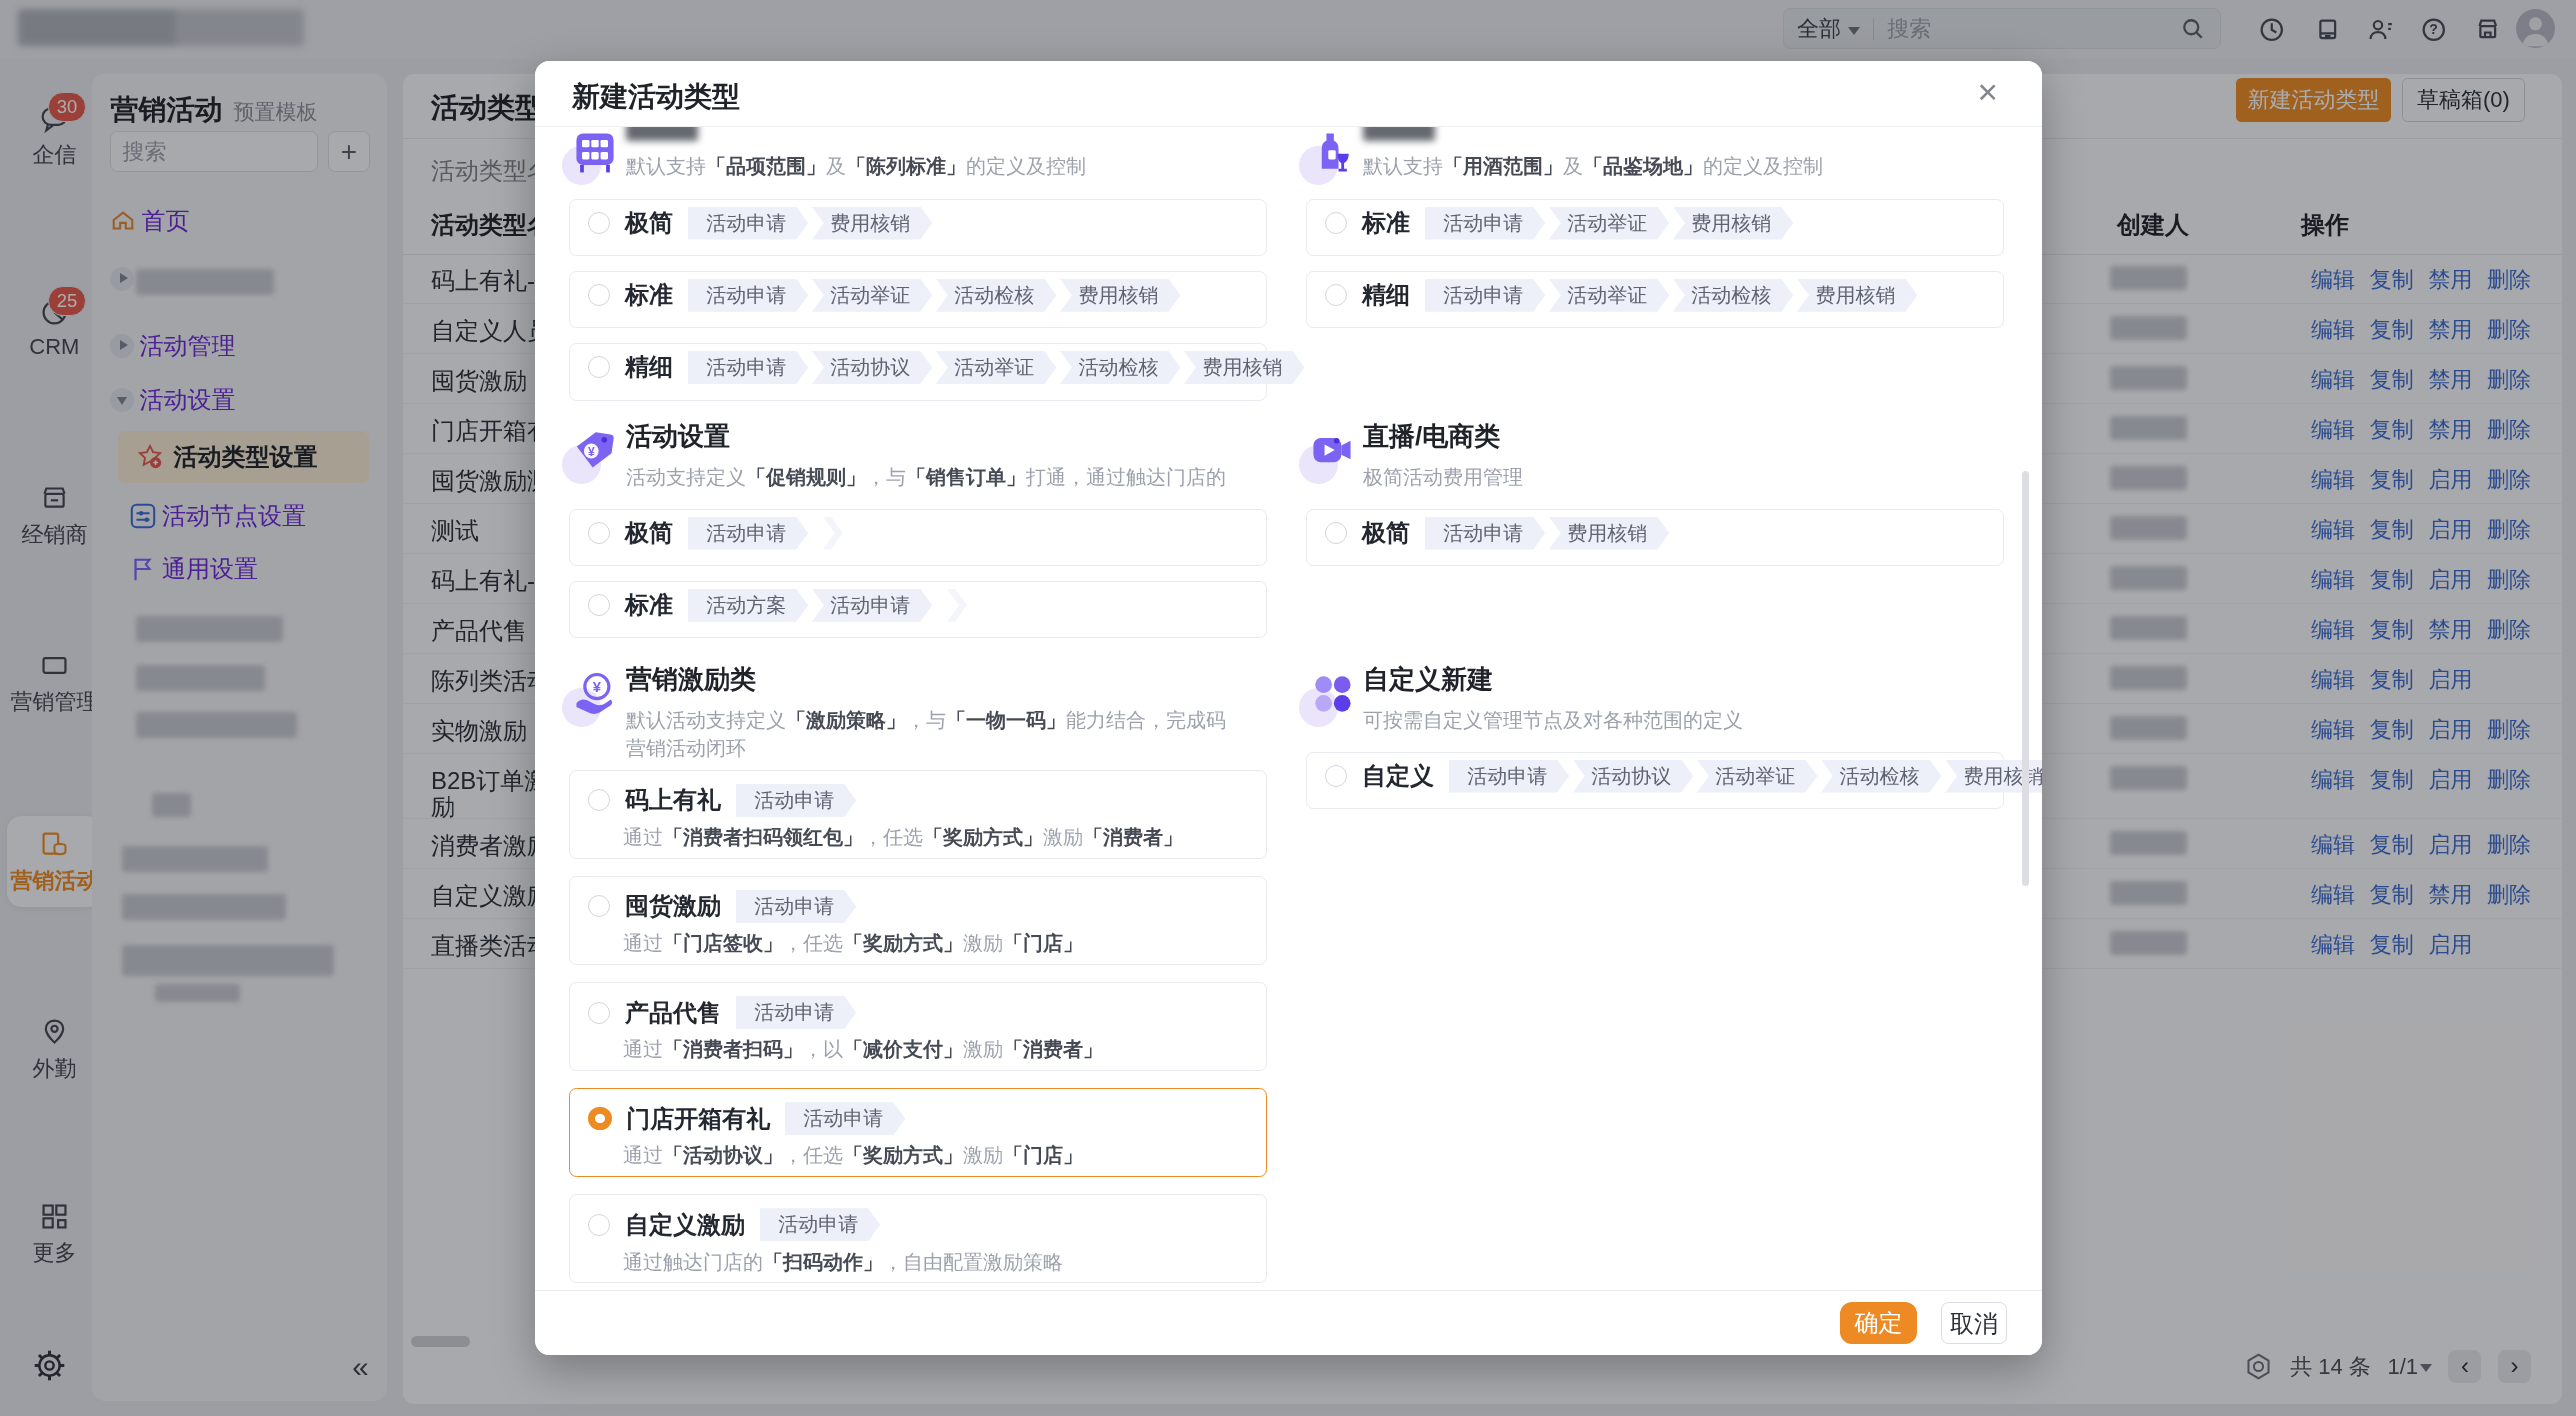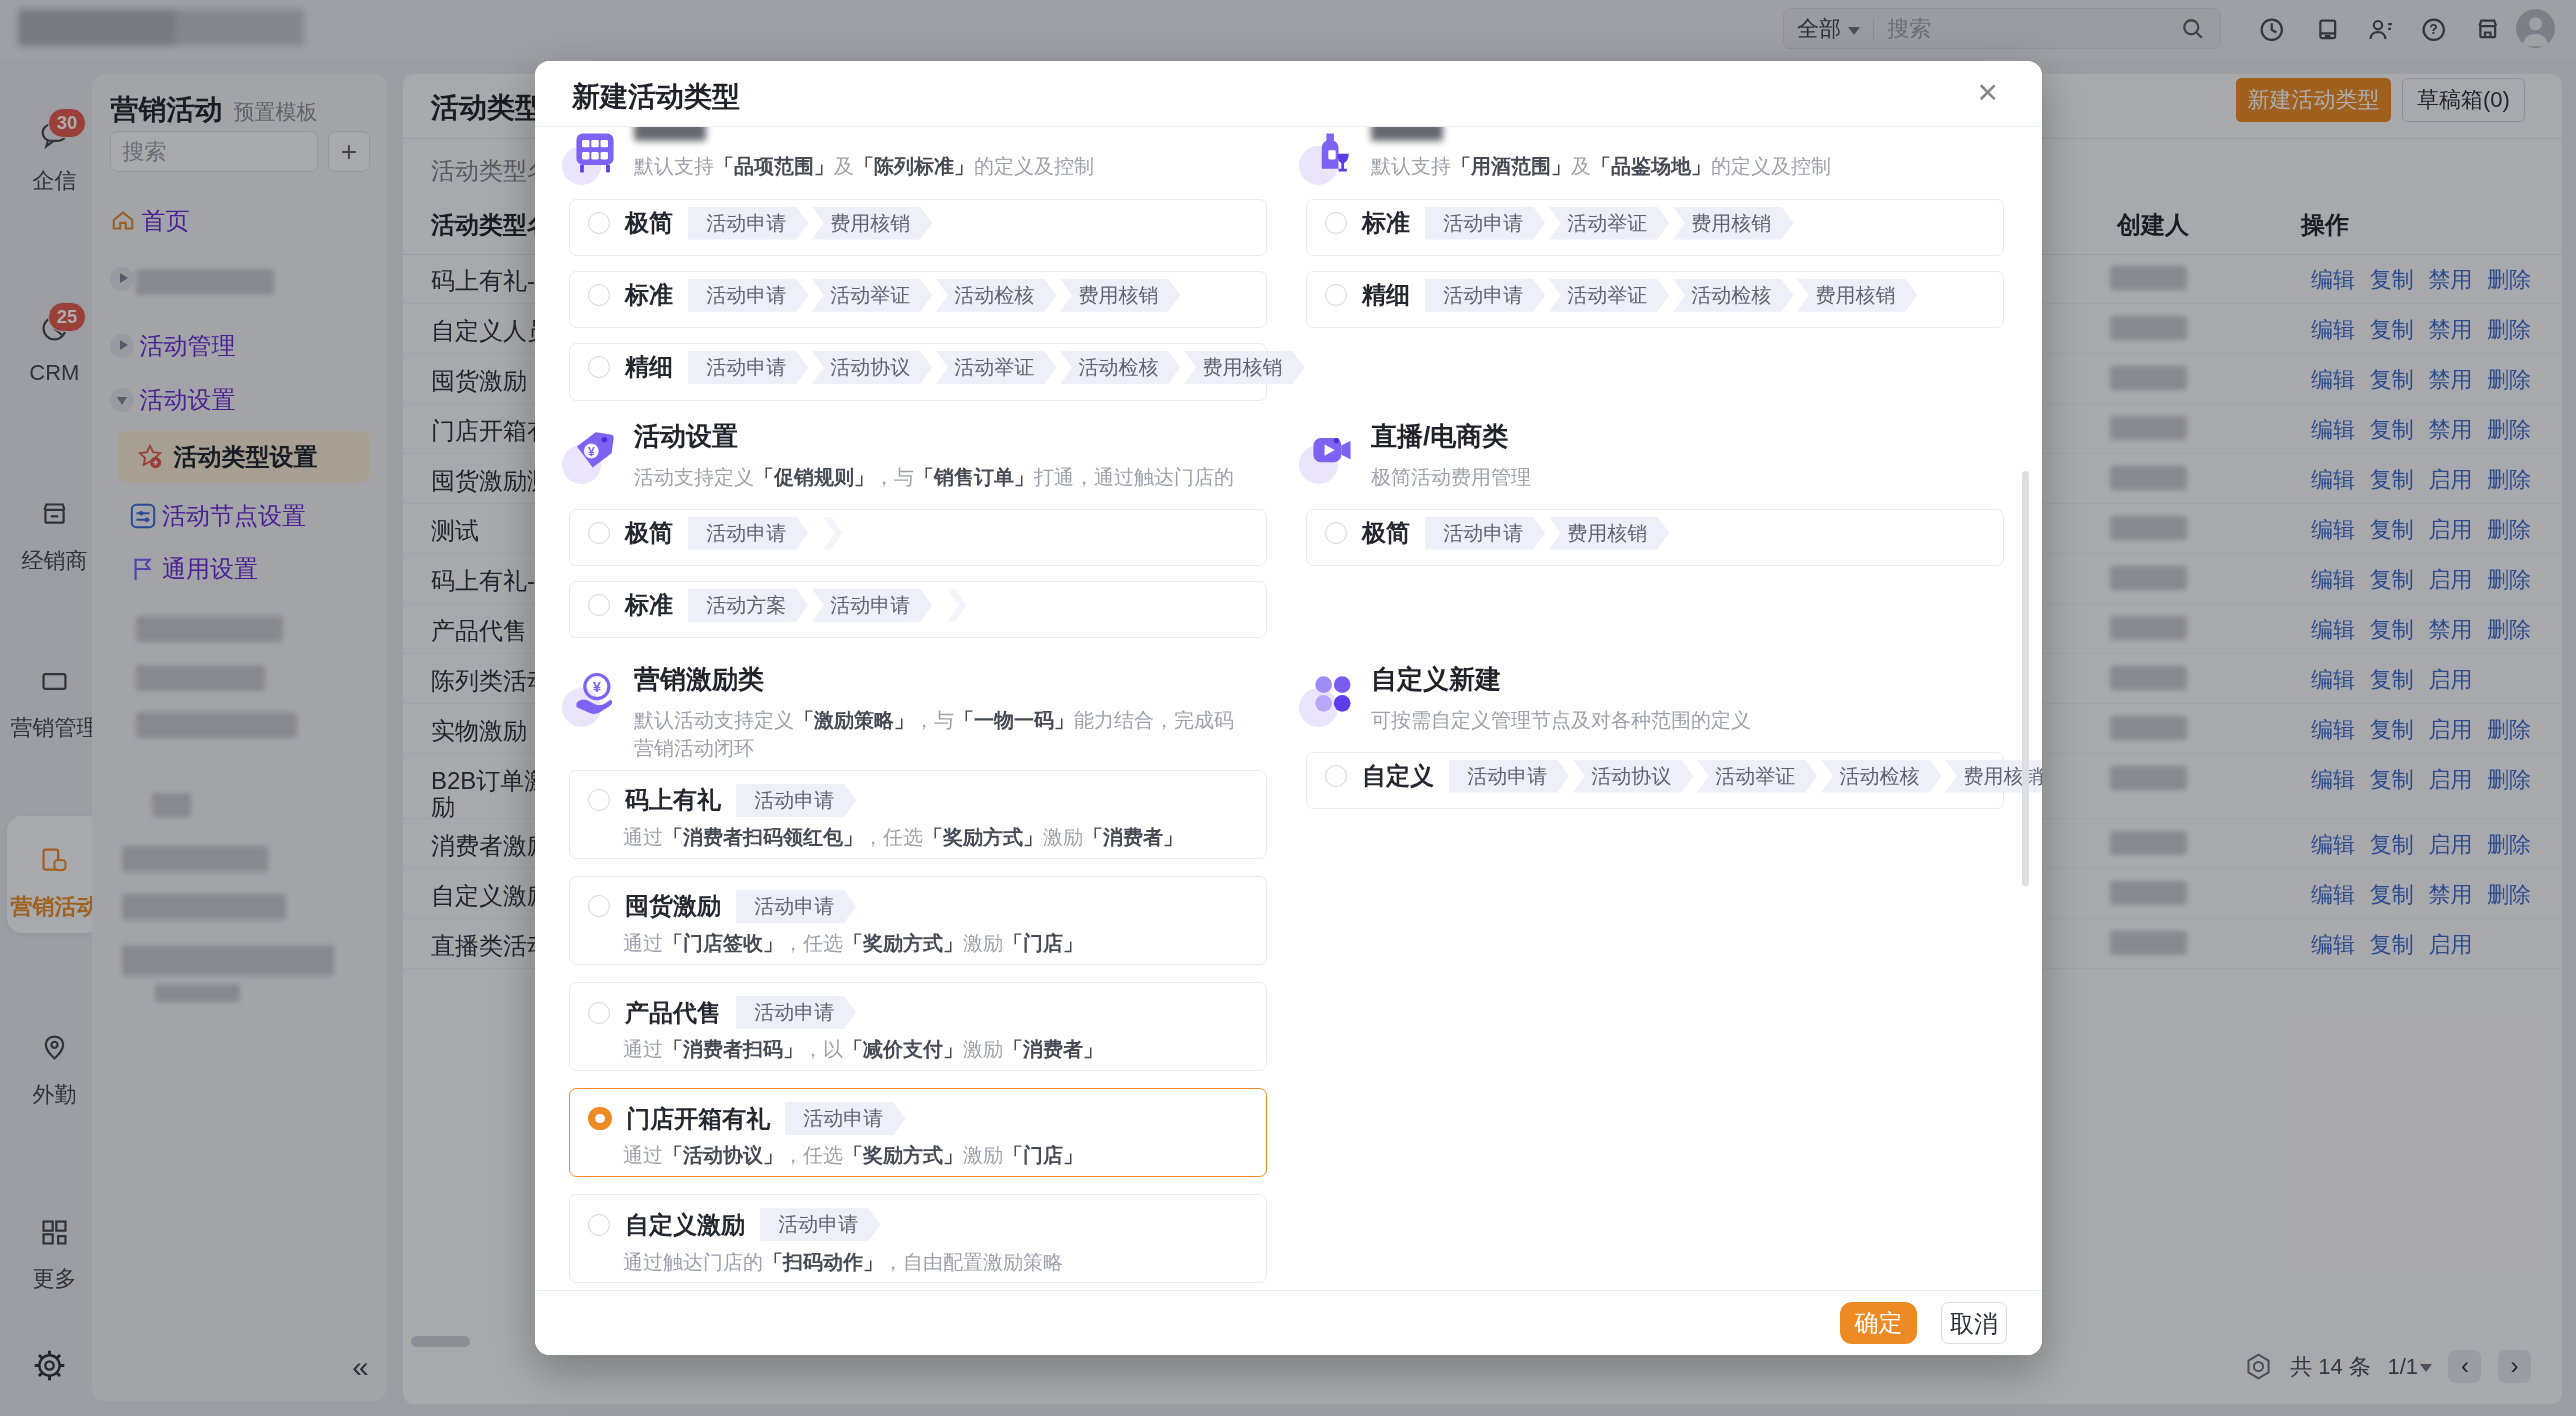--- a/index.html
+++ b/index.html
@@ -22,21 +22,21 @@
   .caret-dn{width:0;height:0;border-left:6.4px solid transparent;border-right:6.4px solid transparent;border-top:8.3px solid #6E737D;margin:3.7px 0 0 7.4px;}
   .gsearch .vline{width:0.9px;height:22px;background:#C9CCD3;margin:0 13px;}
   .gsearch .ph{font-size:22px;color:#9AA0AB;flex:1;}
   .tb-ic{position:absolute;top:14.7px;width:29.5px;height:29.5px;}
   .avatar{position:absolute;left:2516px;top:9.2px;width:39px;height:39px;border-radius:50%;background:#B7BBC4;overflow:hidden;}
 
   
   .rail{position:absolute;left:0;top:59px;width:109px;height:1358px;background:#E8EAEE;}
   .rail-item{position:absolute;left:7.4px;width:94px;text-align:center;}
   .rail-item .lbl{font-size:22px;color:#42464F;margin-top:5.5px;}
-  .rail-item .ic{margin:16px auto;width:31px;height:31px;position:relative;font-weight:bold;}
+  .rail-item .ic{margin:0 auto;width:31px;height:31px;position:relative;}
   .rail-item.active{background:#FBFBFC;border-radius:14.7px;padding:13px 0 11px;box-shadow:0 1.8px 7.4px rgba(0,0,0,.06);}
   .rail-item.active .lbl{color:#EE8A23;font-weight:bold;}
   .badge{position:absolute;top:-11px;right:-16.6px;min-width:22px;height:28px;padding:0 7.4px;background:#E6594C;color:#fff;
     font-size:18.4px;line-height:28px;border-radius:14.7px;border:1.8px solid #E8EAEE;}
 
   
   .nav{position:absolute;left:92px;top:74px;width:295px;height:1327px;background:#F2F3F6;border-radius:13px;}
   .nav-head{position:absolute;left:18.4px;top:16.6px;display:flex;align-items:baseline;gap:11px;}
   .nav-title{font-size:28px;font-weight:bold;color:#1F2329;}
   .nav-sub{font-size:21px;color:#8A8F99;}
@@ -77,21 +77,21 @@
   
   .overlay{position:absolute;inset:0;background:rgba(15,17,22,.35);z-index:50;}
   .modal{position:absolute;left:535px;top:61px;width:1507px;height:1294px;background:#fff;border-radius:14.7px;z-index:60;
     box-shadow:0 14.7px 44px rgba(0,0,0,.28);}
   .mhead{position:absolute;left:0;top:0;width:100%;height:65px;border-bottom:0.9px solid #EEEFF2;background:#fff;border-radius:14.7px 14.7px 0 0;z-index:3;}
   .mtitle{position:absolute;left:37px;top:16.6px;font-size:28px;font-weight:bold;color:#1F2329;}
   .mclose{position:absolute;right:44px;top:13px;font-size:35px;color:#82868F;line-height:1;}
   .mbody{position:absolute;left:0;top:65px;width:100%;height:1164px;overflow:hidden;}
   .mcol{position:absolute;top:0;width:700px;height:100%;}
   .colL{left:34px;} .colR{left:771px;}
-  .ghead{position:absolute;display:flex;gap:13px;justify-content:space-between;}
+  .ghead{position:absolute;display:flex;gap:5px;justify-content:space-between;}
   .t1{top:-5.5px;} .t2{top:293px;} .t3{top:536px;}
   .gicon{position:relative;width:52px;height:52px;flex:none;margin-top:5.5px;}
   .gicon .blob{position:absolute;left:-7.4px;bottom:-7.4px;width:39px;height:39px;border-radius:50%;background:#EAE5FB;}
   .gicon svg{position:relative;z-index:1;}
   .gtitle{font-size:26px;font-weight:bold;color:#1F2329;}
   .gtitle-blur{width:72px;height:20px;background:#4A4E57;opacity:.85;border-radius:2.8px;filter:blur(3.7px);}
   .gdesc{margin:9.2px 0 0;font-size:20px;color:#9CA1AC;line-height:28px;}
   .t1 .gdesc{margin-top:11px;}
   .t3 .gdesc{width:610px;}
   .b{color:#454A54;font-weight:bold;}

